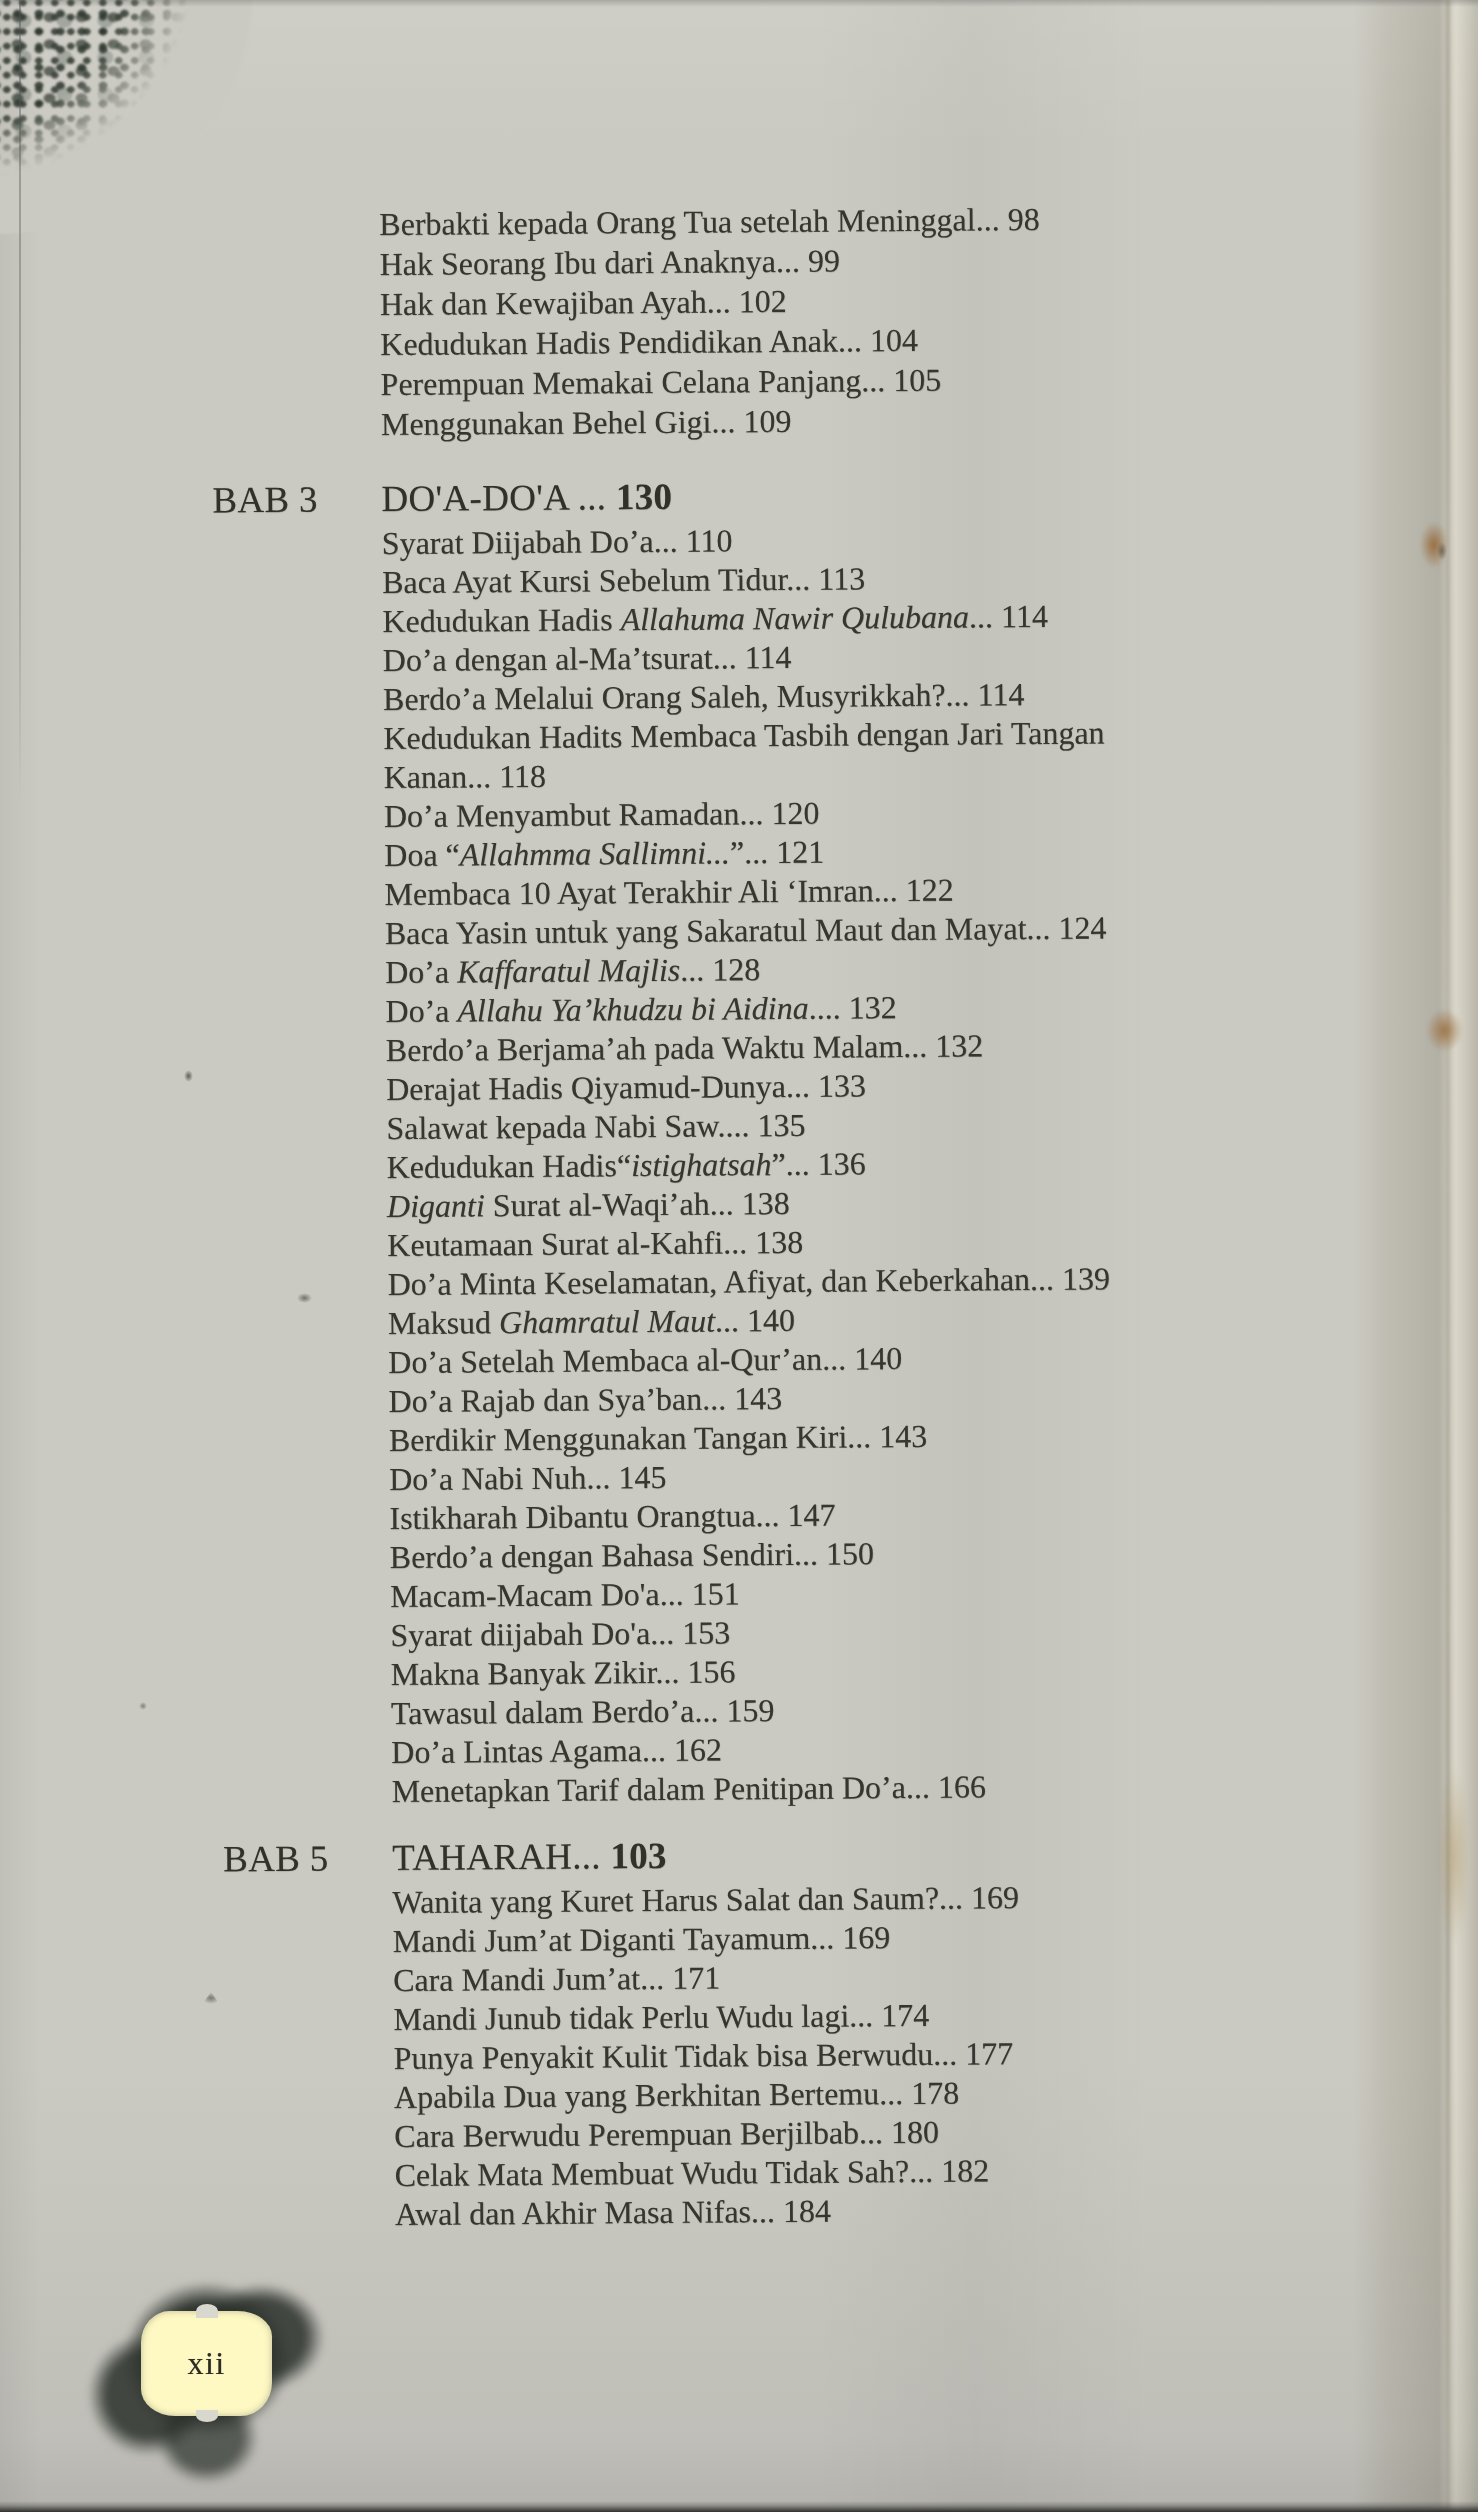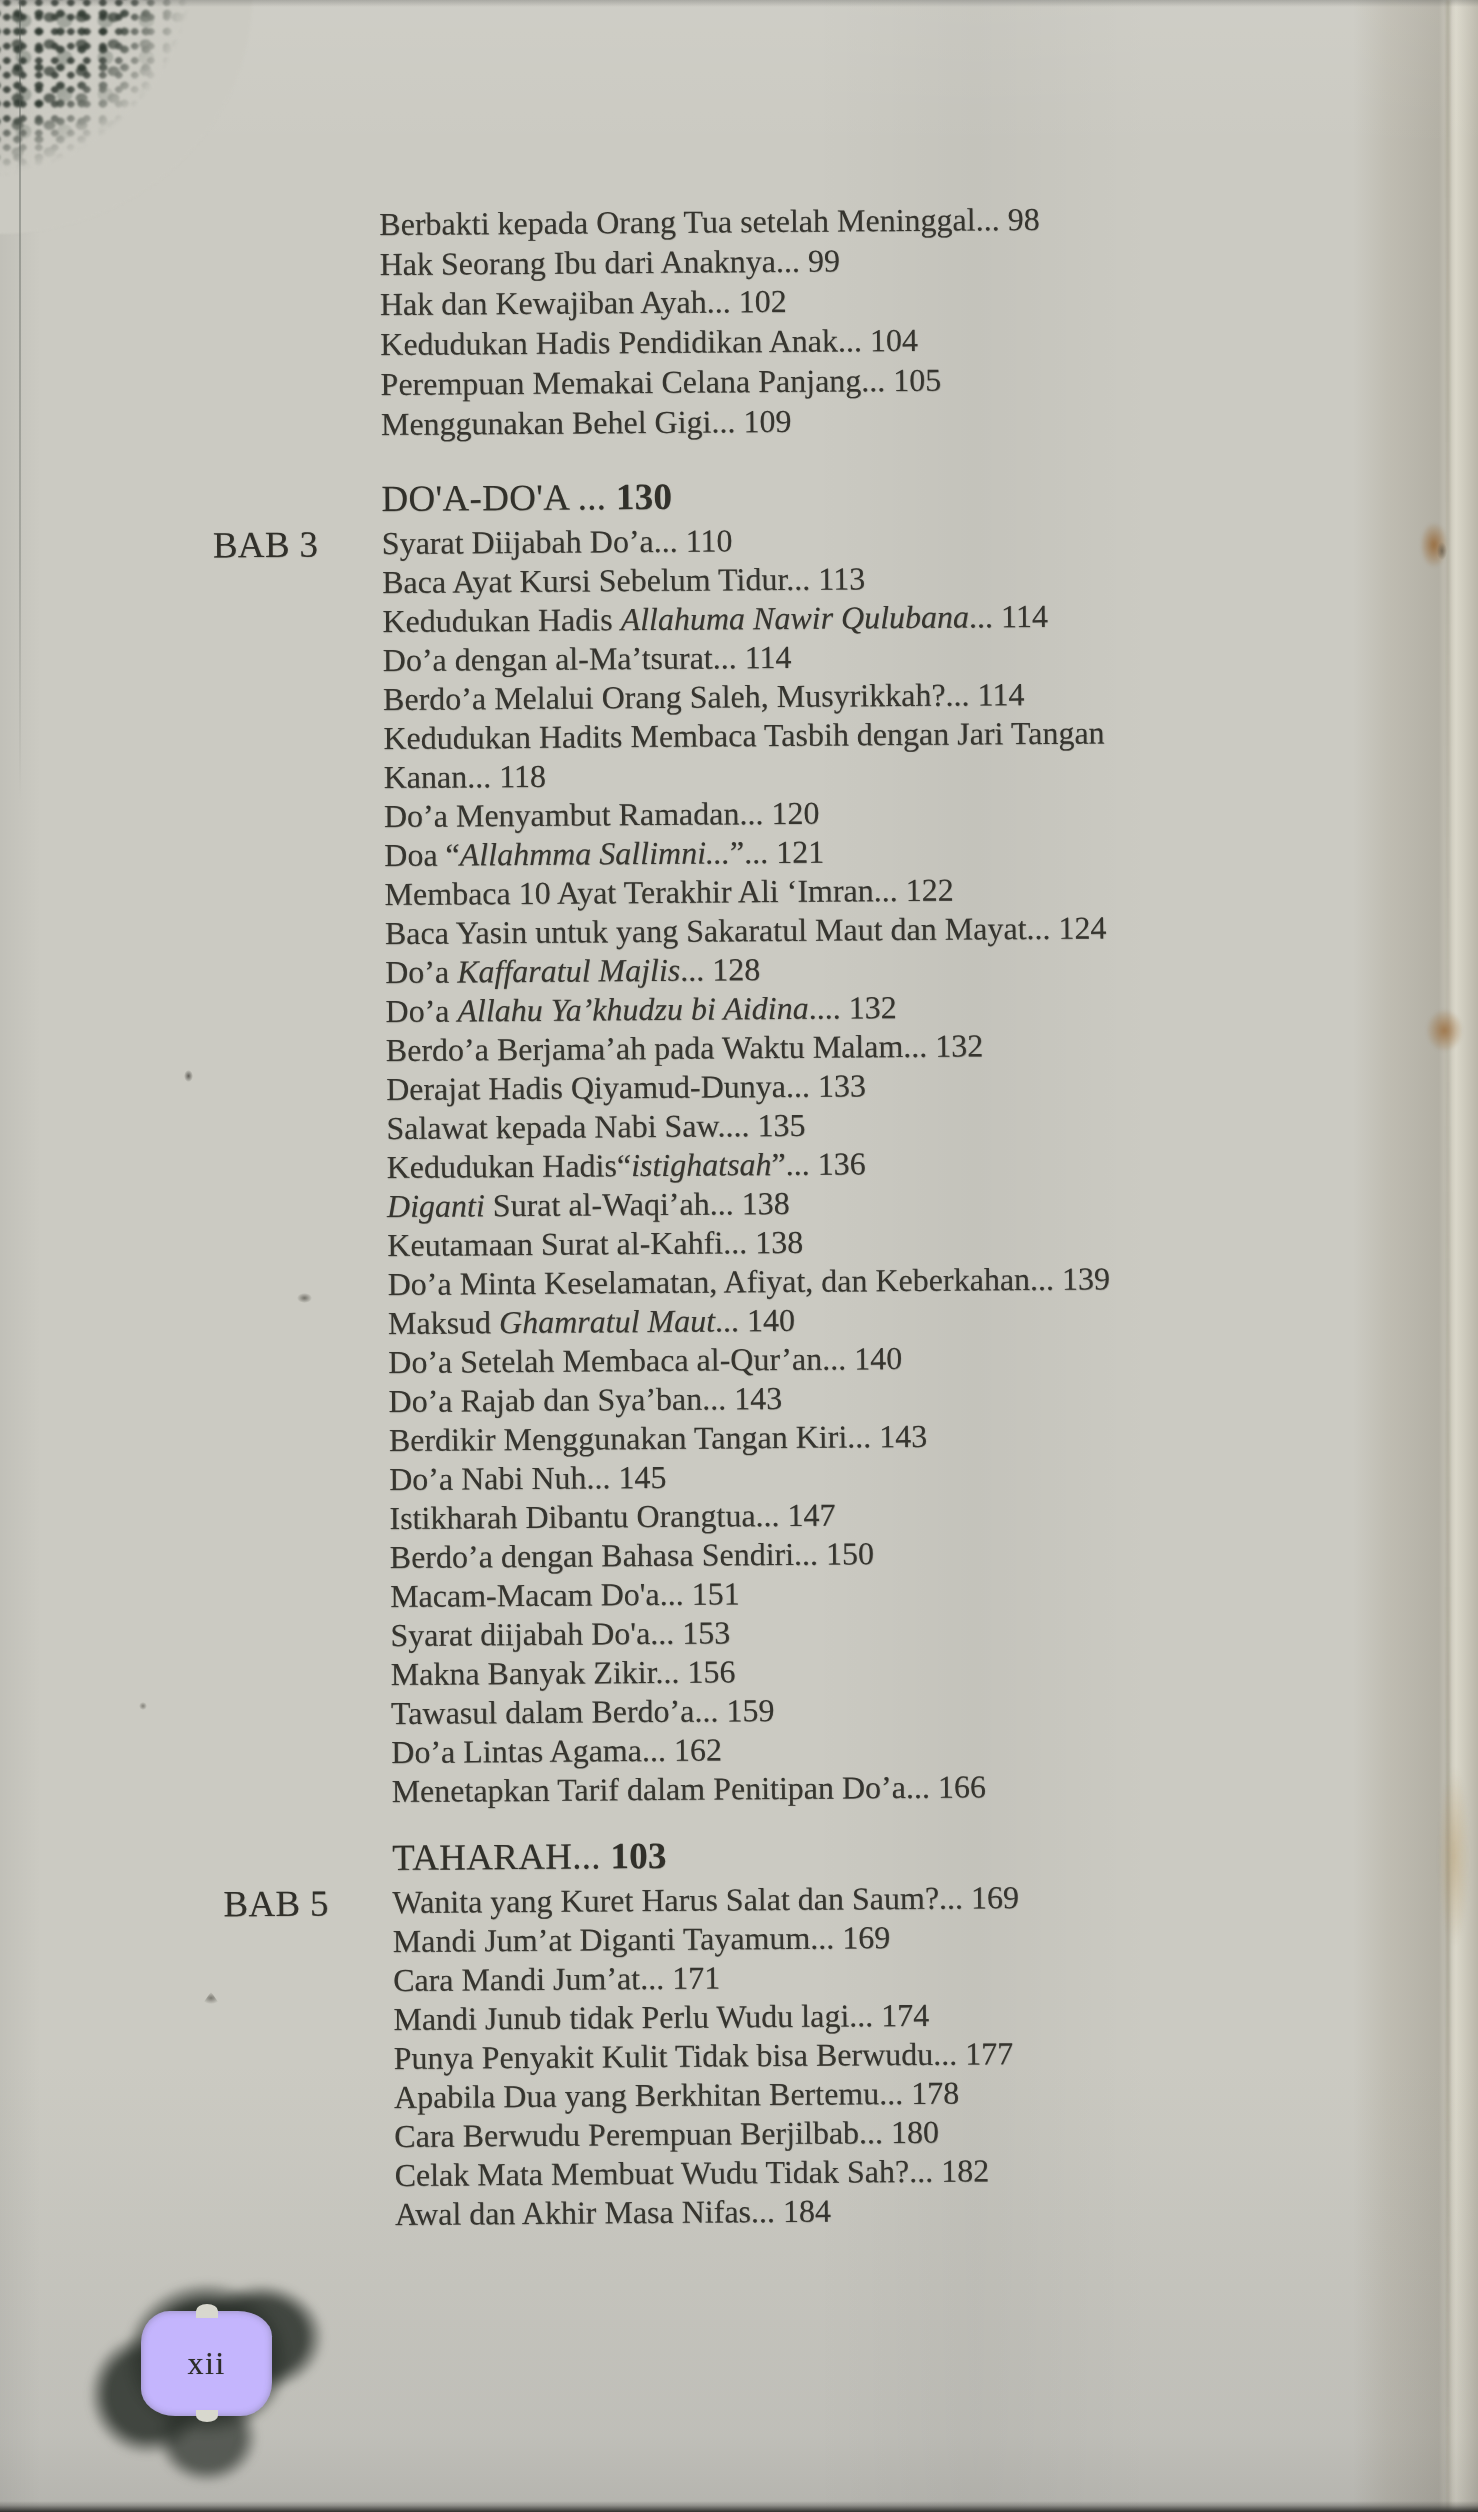--- a/index.html
+++ b/index.html
@@ -70,36 +70,36 @@
   .entries{line-height:39px;}
   .entries.intro{line-height:40px;}
   .entry{white-space:nowrap;}
   .it{font-style:italic;}
   .chapter-heading{
     position:relative;font-size:37px;line-height:50px;letter-spacing:0.3px;color:#31302a;
     white-space:nowrap;
   }
   .chapter-heading.bab3{margin-top:30px;}
   .chapter-heading.bab4{margin-top:22px;line-height:50px;}
-  .bab-label{position:absolute;left:-169px;top:0;margin-top:45px;}
+  .bab-label{position:absolute;left:-169px;top:0;}
   .chapter-page{font-weight:bold;}
   
   .folio{position:absolute;left:102px;top:2265px;width:210px;height:202px;}
   .folio-bg{
     position:absolute;inset:-18px;
     background:
       radial-gradient(46% 44% at 50% 47%, rgba(42,48,42,.96) 0 52%, rgba(42,48,42,0) 74%),
       radial-gradient(32% 34% at 26% 62%, rgba(42,48,42,.85) 0 52%, rgba(42,48,42,0) 76%),
       radial-gradient(34% 30% at 72% 38%, rgba(42,48,42,.85) 0 52%, rgba(42,48,42,0) 76%),
       radial-gradient(28% 26% at 50% 80%, rgba(42,48,42,.7) 0 50%, rgba(42,48,42,0) 75%);
     filter:blur(3.5px);
   }
   .folio-inner{
     position:absolute;left:39px;top:46px;width:131px;height:105px;
-    background:#c4b5fd;
+    background:#fef9c3;
     border-radius:22% 26% 24% 26% / 30% 24% 32% 26%;
     box-shadow:inset 0 0 7px rgba(60,64,58,.35);
     display:flex;align-items:center;justify-content:center;
   }
   .folio-inner::before{content:"";position:absolute;top:-7px;left:50%;margin-left:-11px;
     width:22px;height:14px;background:#d8d8ce;border-radius:50% 50% 0 0;}
   .folio-inner::after{content:"";position:absolute;bottom:-6.2px;left:50%;margin-left:-11px;
     width:22px;height:12.4px;background:#d8d8ce;border-radius:0 0 50% 50%;}
   .folio-num{font-size:32px;color:#2c2c27;letter-spacing:1.4px;
     text-shadow:0.3px 0.4px 0.7px rgba(40,40,34,.5);}

